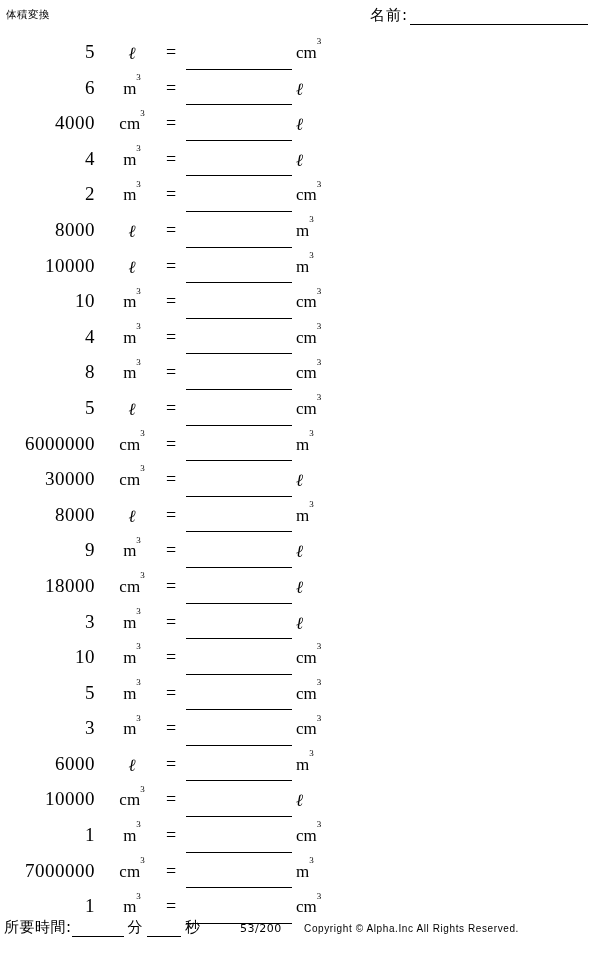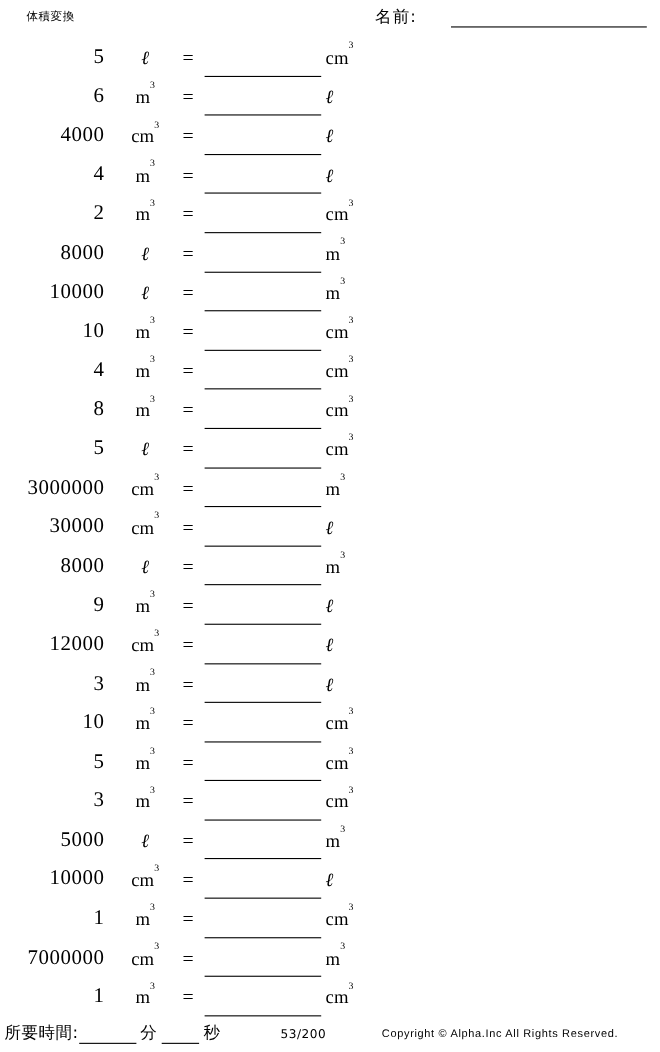--- a/index.html
+++ b/index.html
@@ -31,29 +31,27 @@
     height: 30px;
   }
   .worksheet-title {
     position: absolute;
     left: 6px;
     top: 2px;
     font-family: "DejaVu Sans", sans-serif;
     font-size: 10.5px;
     letter-spacing: 0.5px;
     color: #000;
-    margin-left: 18px;
   }
   .name-block {
     position: absolute;
     right: 12px;
     top: 0px;
     display: flex;
     align-items: flex-end;
-    gap: 29px;
   }
   .name-label {
     font-family: "DejaVu Sans", sans-serif;
     font-size: 15px;
     letter-spacing: 1px;
     padding-right: 2px;
   }
   .name-line {
     width: 178px;
     border-bottom: 1px solid #000;
@@ -128,25 +126,24 @@
   }
   .unit-l {
     font-family: "DejaVu Serif", serif;
     font-style: italic;
     font-size: 17px;
   }
 
   
   .footer {
     position: absolute;
-    bottom: 2px;
+    bottom: 14px;
     left: 0;
     width: 527px;
     height: 24px;
-    padding-left: 43px;
   }
   .time-block {
     position: absolute;
     left: 4px;
     top: 0;
     display: flex;
     align-items: flex-end;
     font-family: "DejaVu Sans", sans-serif;
     font-size: 15px;
     letter-spacing: 0.5px;
@@ -170,21 +167,20 @@
   .time-unit-sec {
     padding-left: 4px;
   }
   .page-number {
     position: absolute;
     left: 240px;
     top: 4px;
     font-family: "DejaVu Sans", sans-serif;
     font-size: 11px;
     letter-spacing: 0.5px;
-    margin-left: 15px;
   }
   .copyright {
     position: absolute;
     right: 8px;
     top: 5px;
     font-family: Liberation Sans, sans-serif;
     font-size: 10px;
     letter-spacing: 0.6px;
     white-space: nowrap;
   }
@@ -274,21 +270,21 @@
         <div class="cell-unit-right"><span class="unit">cm<sup>3</sup></span></div>
       </div>
       <div class="row">
         <div class="cell-value">5</div>
         <div class="cell-unit-left"><span class="unit unit-l">ℓ</span></div>
         <div class="cell-eq">=</div>
         <div class="answer-line"></div>
         <div class="cell-unit-right"><span class="unit">cm<sup>3</sup></span></div>
       </div>
       <div class="row">
-        <div class="cell-value">3000000</div>
+        <div class="cell-value">6000000</div>
         <div class="cell-unit-left"><span class="unit">cm<sup>3</sup></span></div>
         <div class="cell-eq">=</div>
         <div class="answer-line"></div>
         <div class="cell-unit-right"><span class="unit">m<sup>3</sup></span></div>
       </div>
       <div class="row">
         <div class="cell-value">30000</div>
         <div class="cell-unit-left"><span class="unit">cm<sup>3</sup></span></div>
         <div class="cell-eq">=</div>
         <div class="answer-line"></div>
@@ -302,21 +298,21 @@
         <div class="cell-unit-right"><span class="unit">m<sup>3</sup></span></div>
       </div>
       <div class="row">
         <div class="cell-value">9</div>
         <div class="cell-unit-left"><span class="unit">m<sup>3</sup></span></div>
         <div class="cell-eq">=</div>
         <div class="answer-line"></div>
         <div class="cell-unit-right"><span class="unit unit-l">ℓ</span></div>
       </div>
       <div class="row">
-        <div class="cell-value">12000</div>
+        <div class="cell-value">18000</div>
         <div class="cell-unit-left"><span class="unit">cm<sup>3</sup></span></div>
         <div class="cell-eq">=</div>
         <div class="answer-line"></div>
         <div class="cell-unit-right"><span class="unit unit-l">ℓ</span></div>
       </div>
       <div class="row">
         <div class="cell-value">3</div>
         <div class="cell-unit-left"><span class="unit">m<sup>3</sup></span></div>
         <div class="cell-eq">=</div>
         <div class="answer-line"></div>
@@ -337,21 +333,21 @@
         <div class="cell-unit-right"><span class="unit">cm<sup>3</sup></span></div>
       </div>
       <div class="row">
         <div class="cell-value">3</div>
         <div class="cell-unit-left"><span class="unit">m<sup>3</sup></span></div>
         <div class="cell-eq">=</div>
         <div class="answer-line"></div>
         <div class="cell-unit-right"><span class="unit">cm<sup>3</sup></span></div>
       </div>
       <div class="row">
-        <div class="cell-value">5000</div>
+        <div class="cell-value">6000</div>
         <div class="cell-unit-left"><span class="unit unit-l">ℓ</span></div>
         <div class="cell-eq">=</div>
         <div class="answer-line"></div>
         <div class="cell-unit-right"><span class="unit">m<sup>3</sup></span></div>
       </div>
       <div class="row">
         <div class="cell-value">10000</div>
         <div class="cell-unit-left"><span class="unit">cm<sup>3</sup></span></div>
         <div class="cell-eq">=</div>
         <div class="answer-line"></div>

